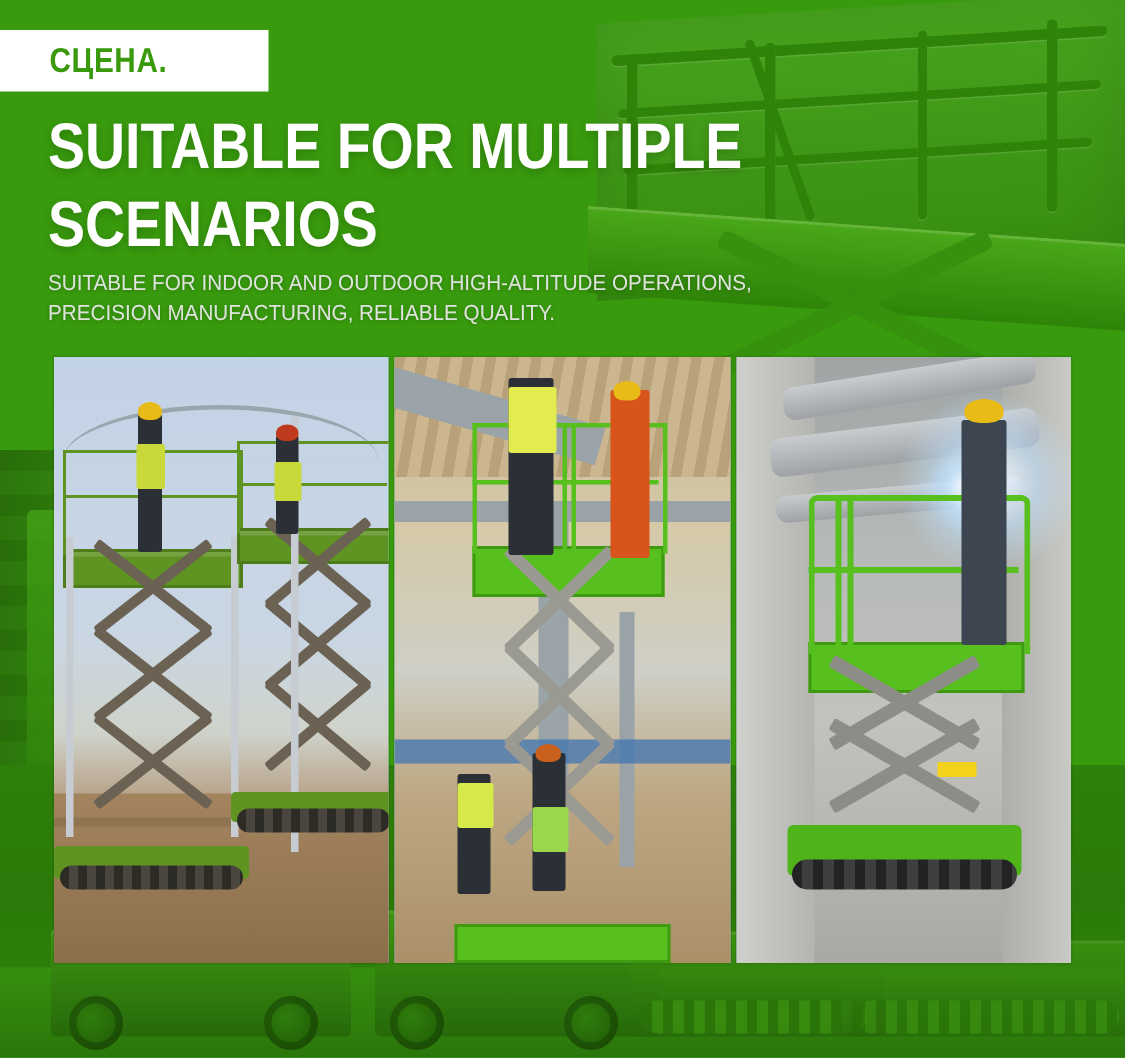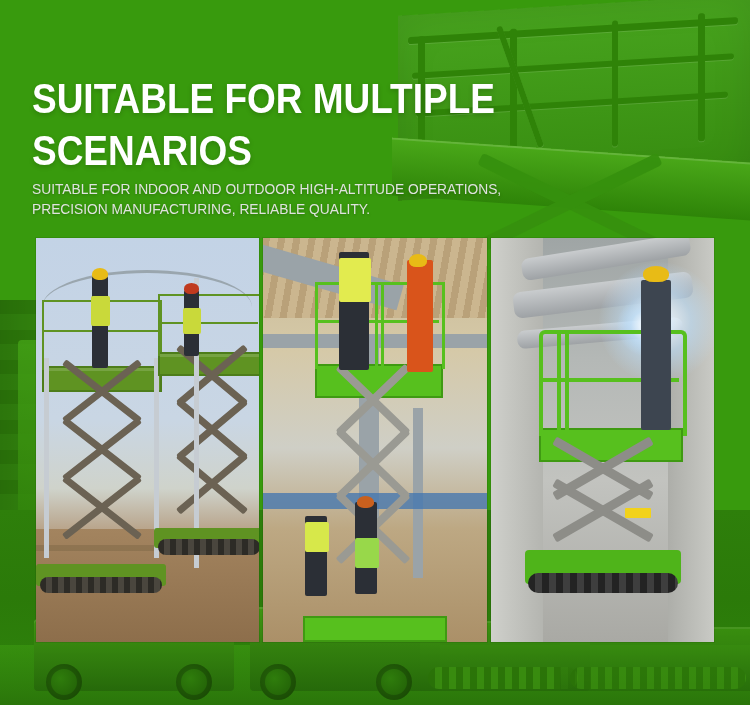--- a/index.html
+++ b/index.html
@@ -199,20 +199,23 @@
       </div>
       <div class="machine m3">
         <div class="track" style="left:8px;width:150px"></div>
       </div>
       <div class="machine m4">
         <div class="track" style="left:10px;width:176px"></div>
       </div>
     </div>
   </div>
 
+  <div class="badge">
+    <div class="badge-text">СЦЕНА.</div>
+  </div>
 
   <div class="title">
     <div>SUITABLE FOR MULTIPLE</div>
     <div>SCENARIOS</div>
   </div>
 
   <div class="subtitle">
     <div>SUITABLE FOR INDOOR AND OUTDOOR HIGH-ALTITUDE OPERATIONS,</div>
     <div>PRECISION MANUFACTURING, RELIABLE QUALITY.</div>
   </div>

